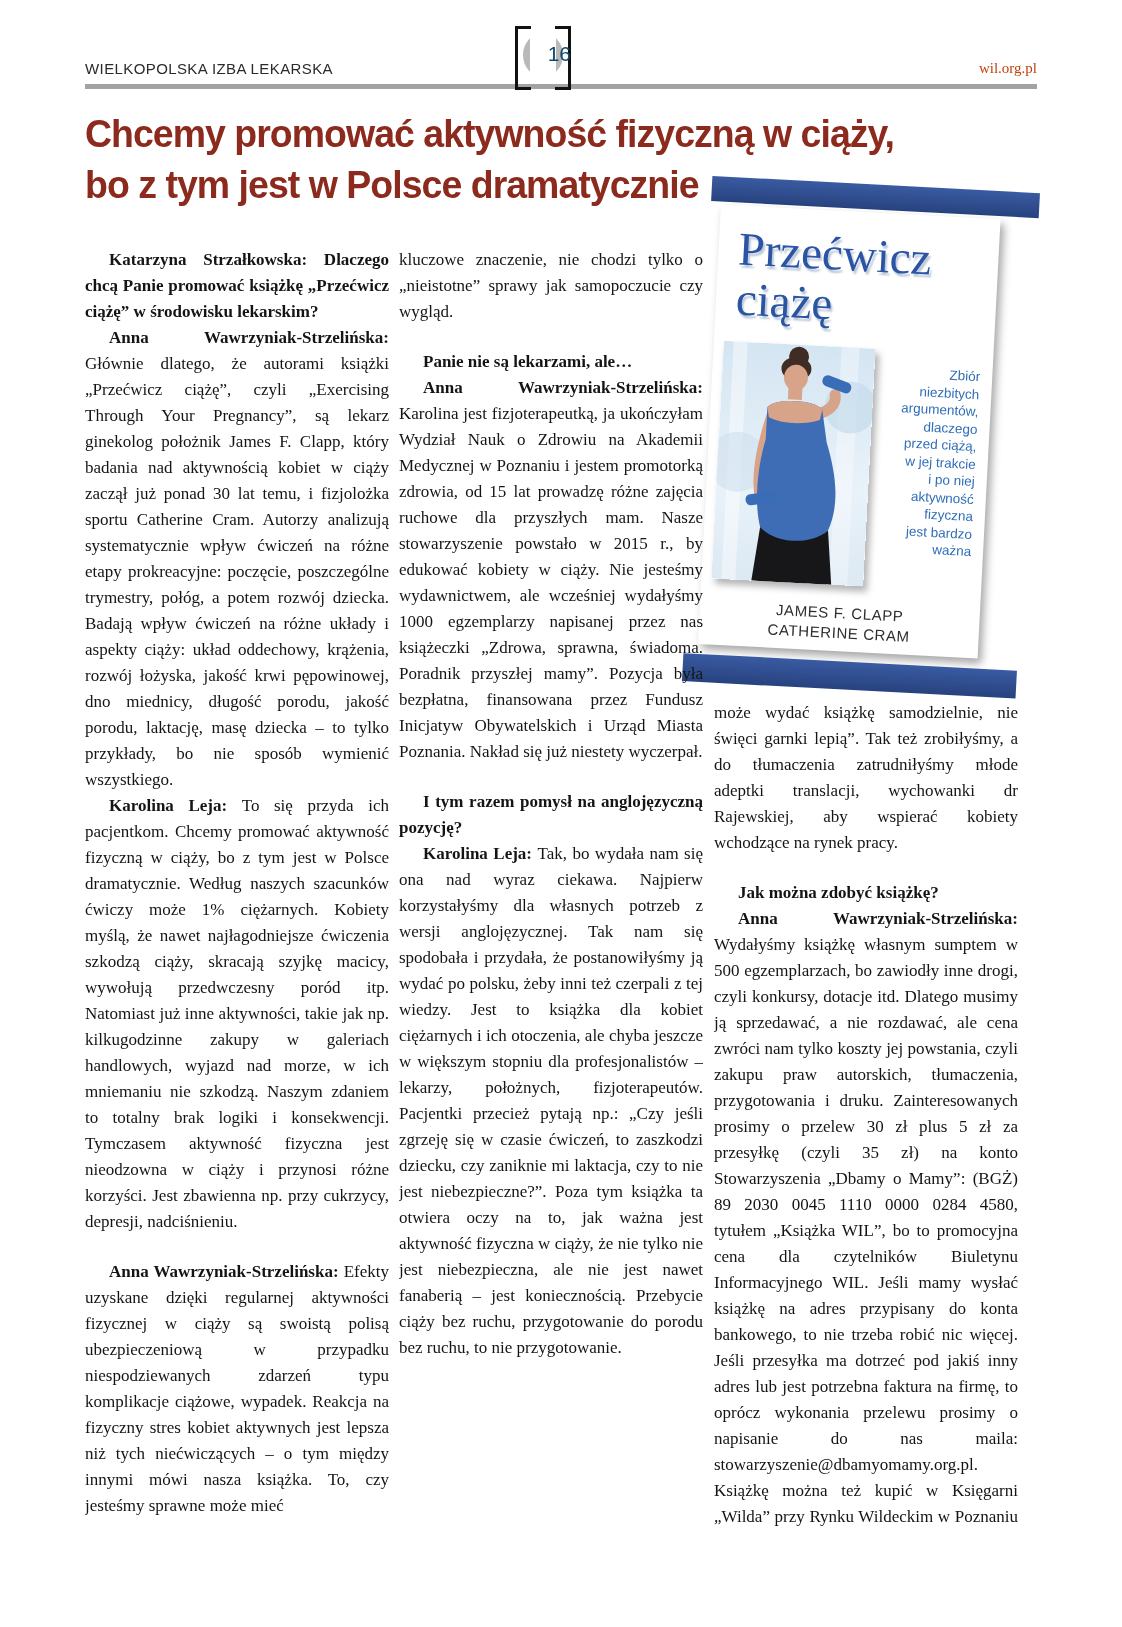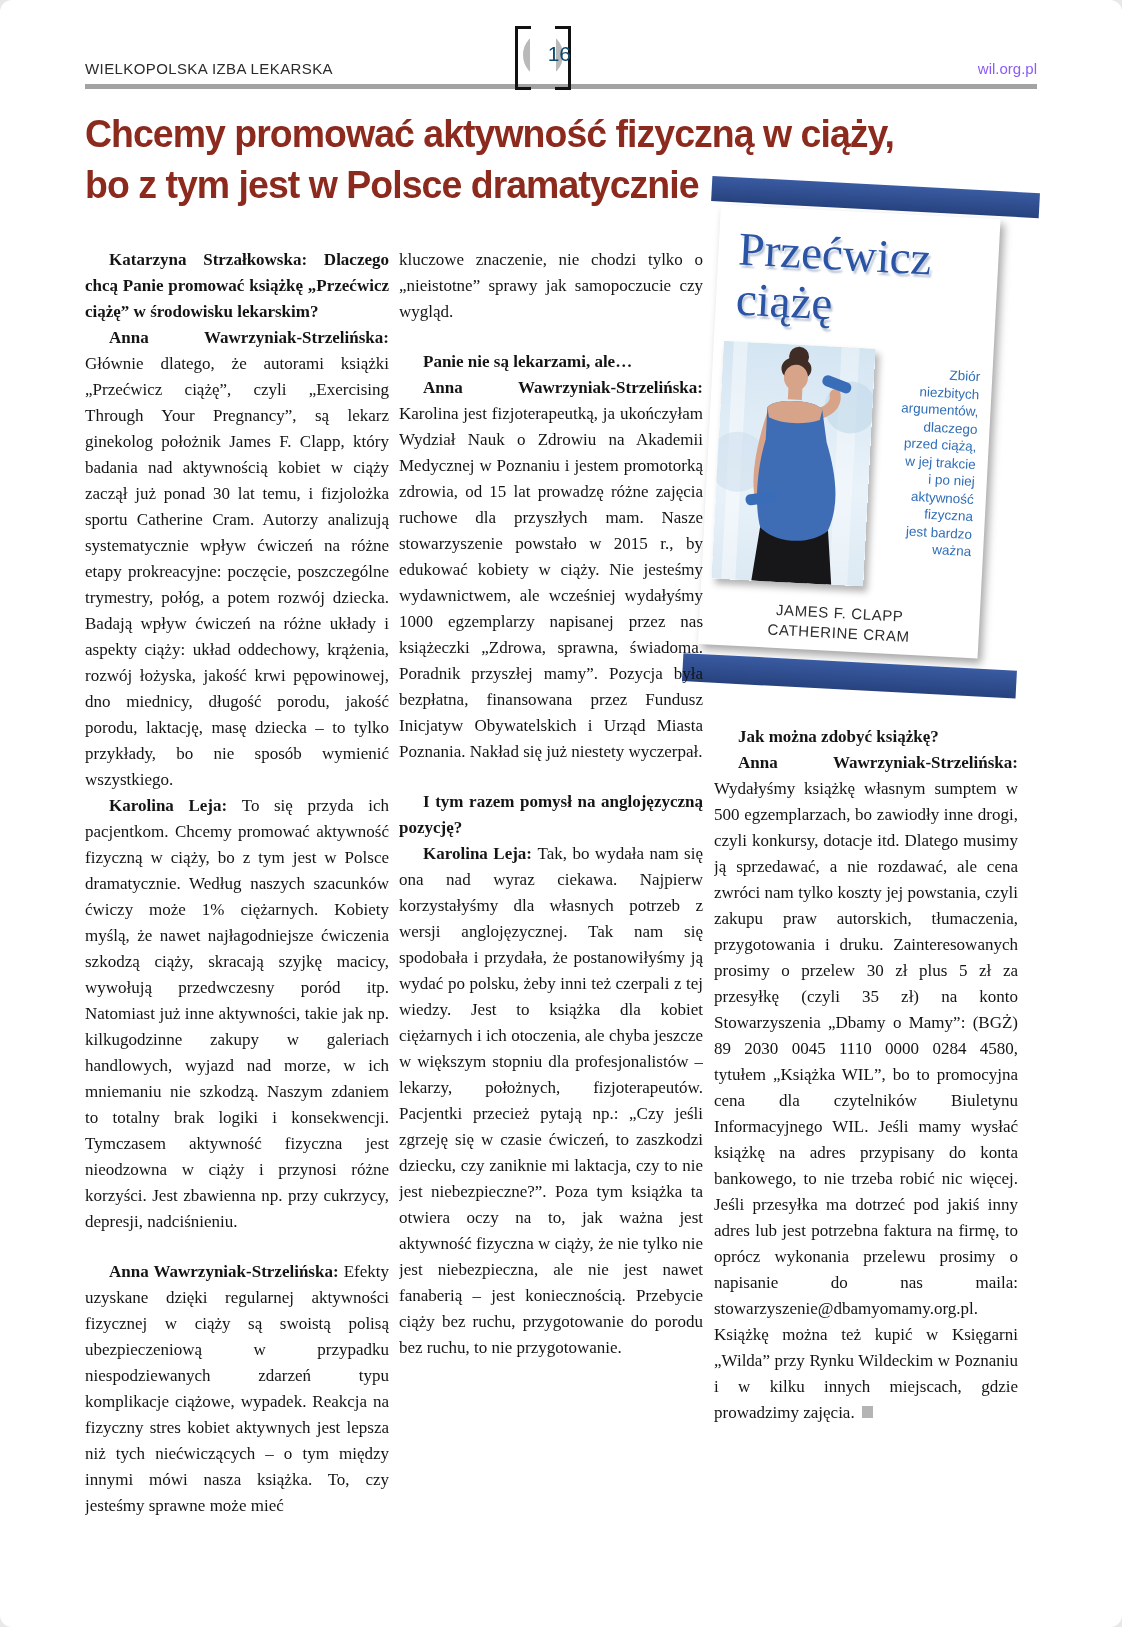--- a/index.html
+++ b/index.html
@@ -1,23 +1,23 @@
 <!DOCTYPE html>
 <html lang="pl"><head>
 <meta charset="utf-8">
 <style>
   html,body{margin:0;padding:0;background:#e8e8e8;}
   .page{position:relative;width:1122px;height:1627px;background:#ffffff;margin:0 auto;
-        font-family:"Liberation Serif",serif;color:#141414;overflow:hidden;border-radius:12px;}
+        font-family:"Liberation Serif",serif;color:#141414;overflow:hidden;}
 
   
   .hdr-left{position:absolute;left:85px;top:60px;font-family:"Liberation Sans",sans-serif;
             font-size:15px;letter-spacing:.4px;color:#2b2b2b;}
-  .hdr-right{position:absolute;right:85px;top:60px;font-family:Liberation Sans, sans-serif;
-             font-size:15px;color:#8b5cf6;}
+  .hdr-right{position:absolute;right:85px;top:60px;font-family:Liberation Serif, serif;
+             font-size:15px;color:#c2410c;}
   .hdr-rule{position:absolute;left:85px;top:84px;width:952px;height:5px;background:#a3a3a3;}
   .page-badge{position:absolute;left:515px;top:26px;width:56px;height:58px;background:#fff;z-index:3;}
   .page-badge .gray{position:absolute;left:8px;top:7px;width:40px;height:44px;border-radius:50%;background:#b9b9b9;}
   .page-badge .chip{position:absolute;left:15px;top:4px;width:26px;height:50px;background:#fff;}
   .page-badge .num{position:absolute;left:0;top:16px;width:100%;text-align:right;
                    font-family:Liberation Sans, sans-serif;font-size:21px;color:#0c4a6e;}
   .page-badge .bk{position:absolute;top:0;width:13px;height:100%;}
   .page-badge .bk.l{left:0;border-left:3px solid #111;border-top:3px solid #111;border-bottom:3px solid #111;}
   .page-badge .bk.r{right:0;border-right:3px solid #111;border-top:3px solid #111;border-bottom:3px solid #111;}
 
@@ -141,17 +141,18 @@
       <p class="space"><strong>Anna Wawrzyniak-Strzelińska: </strong><span>Efekty uzyskane dzięki regularnej aktywności fizycznej w ciąży są swoistą polisą ubezpieczeniową w przypadku niespodziewanych zdarzeń typu komplikacje ciążowe, wypadek. Reakcja na fizyczny stres kobiet aktywnych jest lepsza niż tych niećwiczących – o tym między innymi mówi nasza książka. To, czy jesteśmy sprawne może mieć</span></p>
     </div>
   <div class="col" id="col2">
       <p class="noindent"><span>kluczowe znaczenie, nie chodzi tylko o „nieistotne” sprawy jak samopoczucie czy wygląd.</span></p>
       <p class="space heading"><strong>Panie nie są lekarzami, ale…</strong></p>
       <p class=""><strong>Anna Wawrzyniak-Strzelińska: </strong><span>Karolina jest fizjoterapeutką, ja ukończyłam Wydział Nauk o Zdrowiu na Akademii Medycznej w Poznaniu i jestem promotorką zdrowia, od 15 lat prowadzę różne zajęcia ruchowe dla przyszłych mam. Nasze stowarzyszenie powstało w 2015 r., by edukować kobiety w ciąży. Nie jesteśmy wydawnictwem, ale wcześniej wydałyśmy 1000 egzemplarzy napisanej przez nas książeczki „Zdrowa, sprawna, świadoma. Poradnik przyszłej mamy”. Pozycja była bezpłatna, finansowana przez Fundusz Inicjatyw Obywatelskich i Urząd Miasta Poznania. Nakład się już niestety wyczerpał.</span></p>
       <p class="space heading"><strong>I tym razem pomysł na anglojęzyczną pozycję?</strong></p>
       <p class=""><strong>Karolina Leja: </strong><span>Tak, bo wydała nam się ona nad wyraz ciekawa. Najpierw korzystałyśmy dla własnych potrzeb z wersji anglojęzycznej. Tak nam się spodobała i przydała, że postanowiłyśmy ją wydać po polsku, żeby inni też czerpali z tej wiedzy. Jest to książka dla kobiet ciężarnych i ich otoczenia, ale chyba jeszcze w większym stopniu dla profesjonalistów – lekarzy, położnych, fizjoterapeutów. Pacjentki przecież pytają np.: „Czy jeśli zgrzeję się w czasie ćwiczeń, to zaszkodzi dziecku, czy zaniknie mi laktacja, czy to nie jest niebezpieczne?”. Poza tym książka ta otwiera oczy na to, jak ważna jest aktywność fizyczna w ciąży, że nie tylko nie jest niebezpieczna, ale nie jest nawet fanaberią – jest koniecznością. Przebycie ciąży bez ruchu, przygotowanie do porodu bez ruchu, to nie przygotowanie.</span></p>
     </div>
   <div class="col" id="col3">
+      <p class="noindent"><span>może wydać książkę samodzielnie, nie święci garnki lepią”. Tak też zrobiłyśmy, a do tłumaczenia zatrudniłyśmy młode adeptki translacji, wychowanki dr Rajewskiej, aby wspierać kobiety wchodzące na rynek pracy.</span></p>
       <p class="space heading"><strong>Jak można zdobyć książkę?</strong></p>
       <p class=""><strong>Anna Wawrzyniak-Strzelińska: </strong><span>Wydałyśmy książkę własnym sumptem w 500 egzemplarzach, bo zawiodły inne drogi, czyli konkursy, dotacje itd. Dlatego musimy ją sprzedawać, a nie rozdawać, ale cena zwróci nam tylko koszty jej powstania, czyli zakupu praw autorskich, tłumaczenia, przygotowania i druku. Zainteresowanych prosimy o przelew 30 zł plus 5 zł za przesyłkę (czyli 35 zł) na konto Stowarzyszenia „Dbamy o Mamy”: (BGŻ) 89 2030 0045 1110 0000 0284 4580, tytułem „Książka WIL”, bo to promocyjna cena dla czytelników Biuletynu Informacyjnego WIL. Jeśli mamy wysłać książkę na adres przypisany do konta bankowego, to nie trzeba robić nic więcej. Jeśli przesyłka ma dotrzeć pod jakiś inny adres lub jest potrzebna faktura na firmę, to oprócz wykonania przelewu prosimy o napisanie do nas maila: stowarzyszenie@dbamyomamy.org.pl. Książkę można też kupić w Księgarni „Wilda” przy Rynku Wildeckim w Poznaniu i w kilku innych miejscach, gdzie prowadzimy zajęcia.</span><span class="endmark"></span></p>
     </div>
 
 </div>
 
 </body></html>

